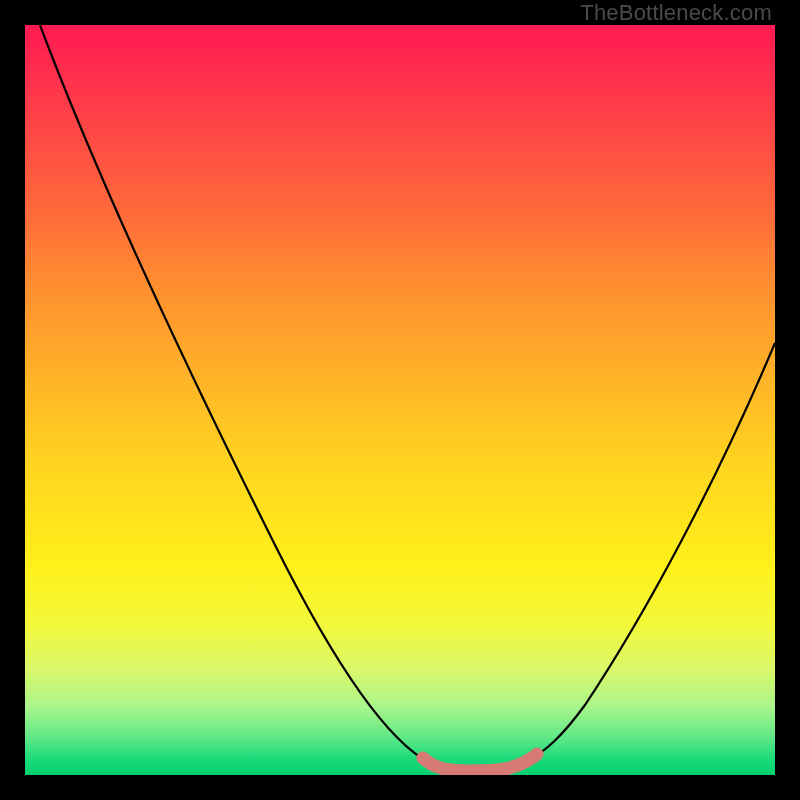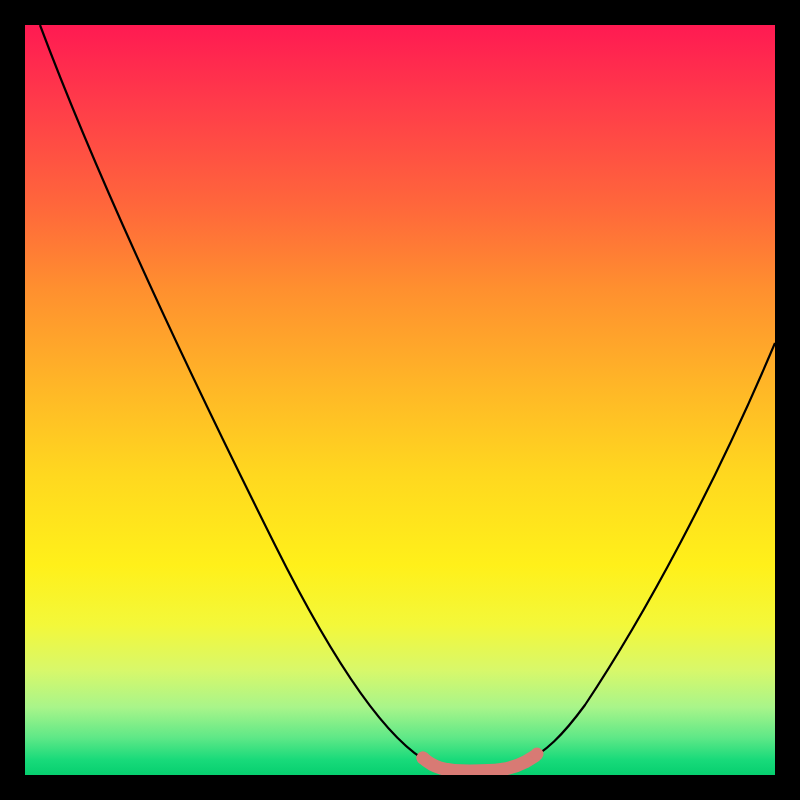--- a/index.html
+++ b/index.html
@@ -54,20 +54,21 @@
     position: absolute;
     left: 0;
     top: 0;
   }
 </style>
 </head>
 <body>
 
 <div class="frame">
 
+  <div class="watermark">TheBottleneck.com</div>
 
   <div class="plot-area">
 
     <svg class="curve" width="750" height="750" viewBox="0 0 750 750">
 
       <path d="M 15 0
                C 60 120, 140 300, 250 520
                C 320 660, 370 720, 405 738
                C 420 745, 430 746, 445 746
                C 465 746, 480 745, 498 738

